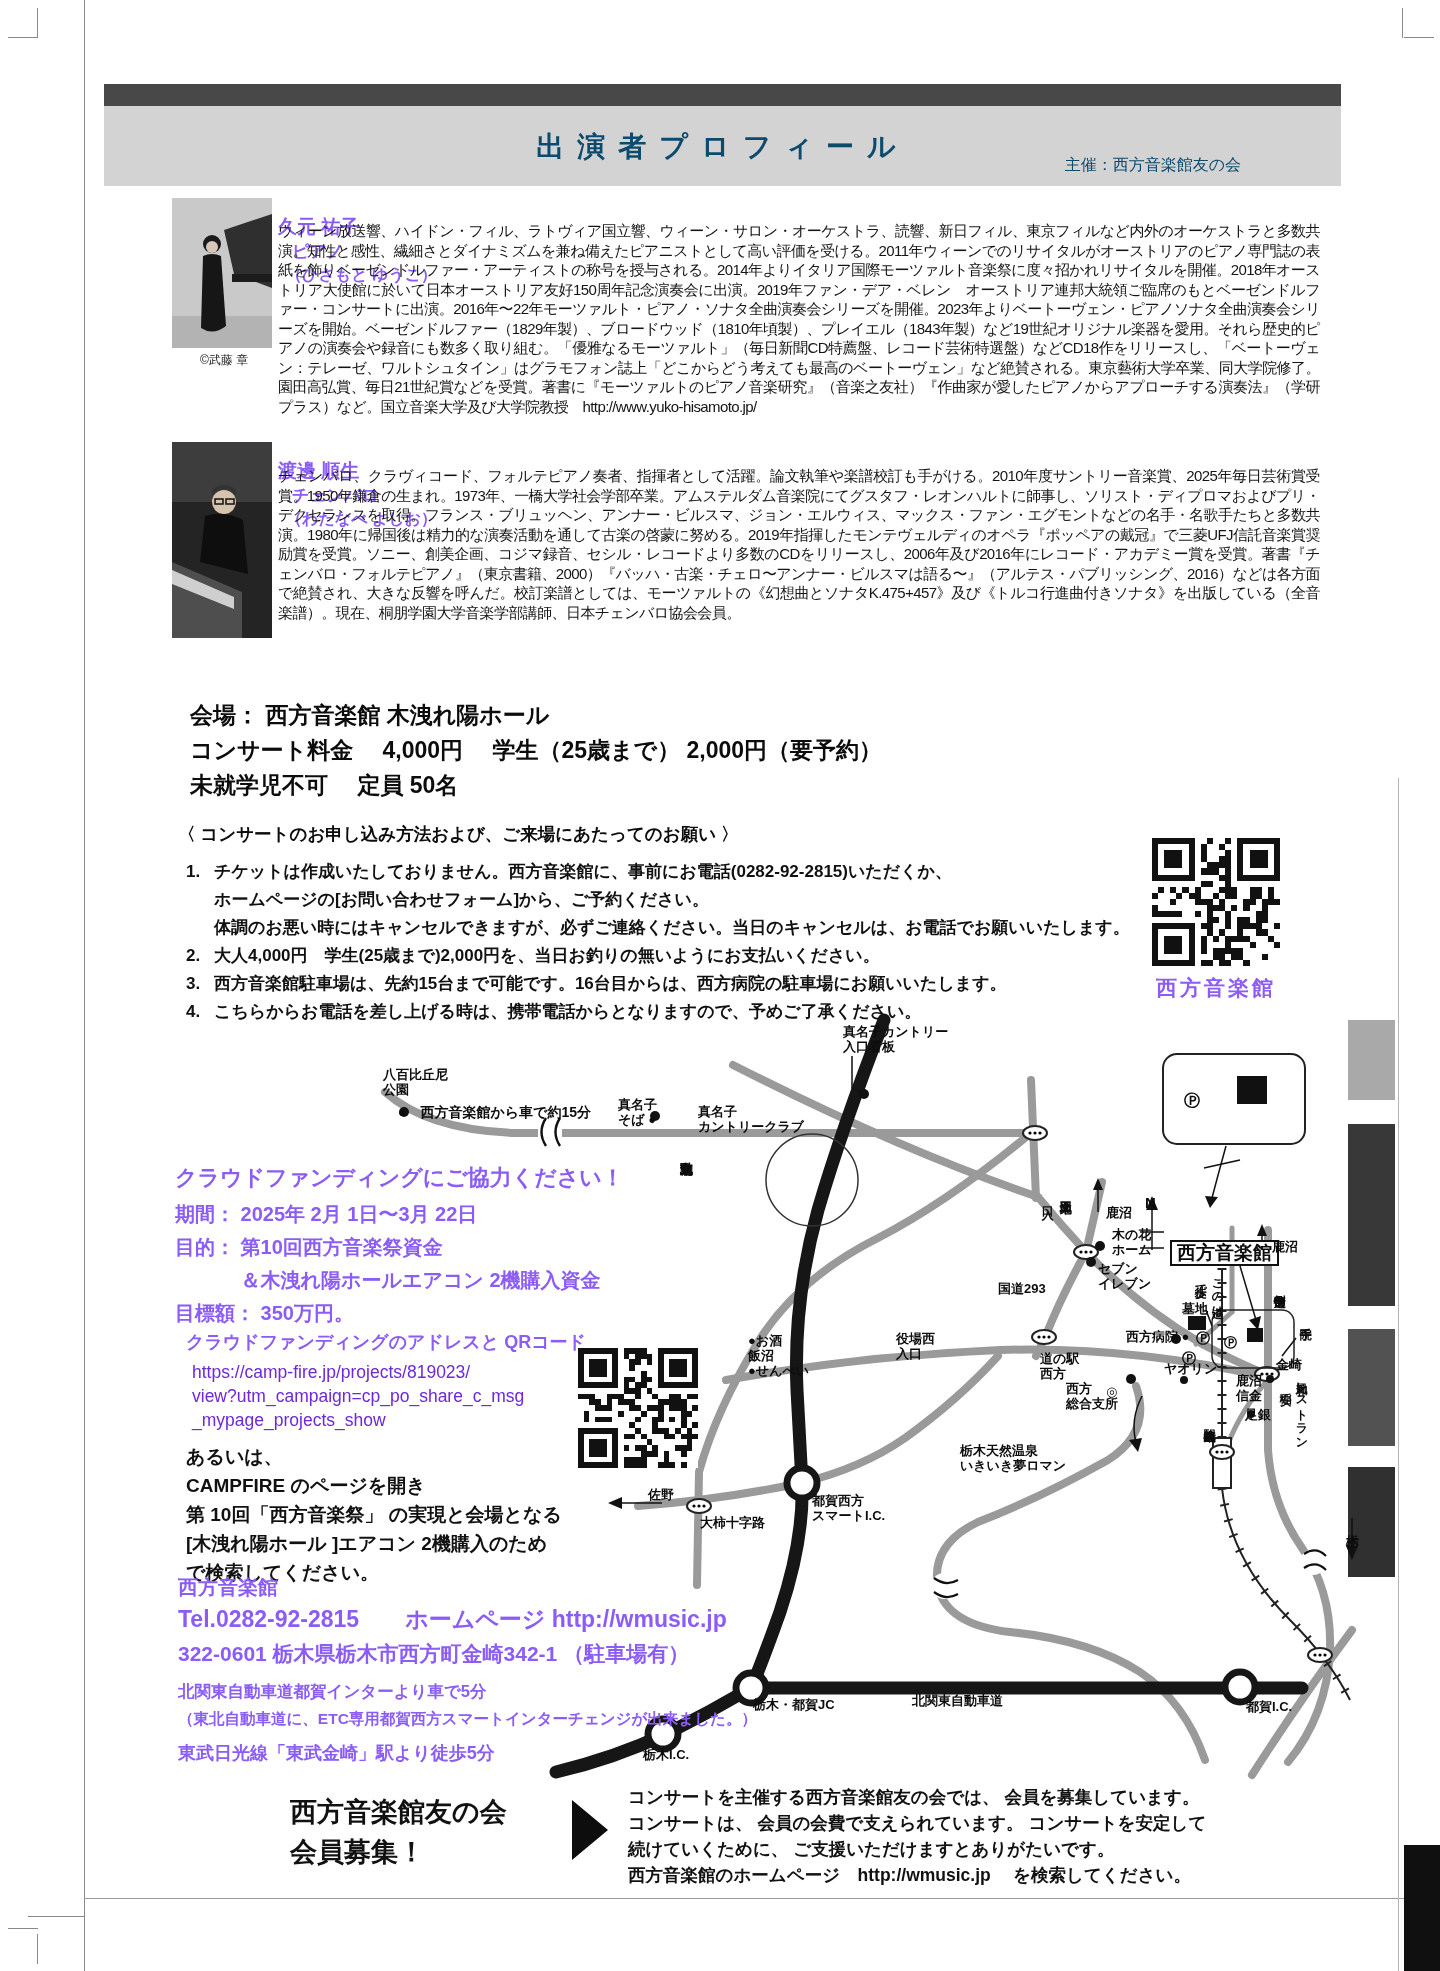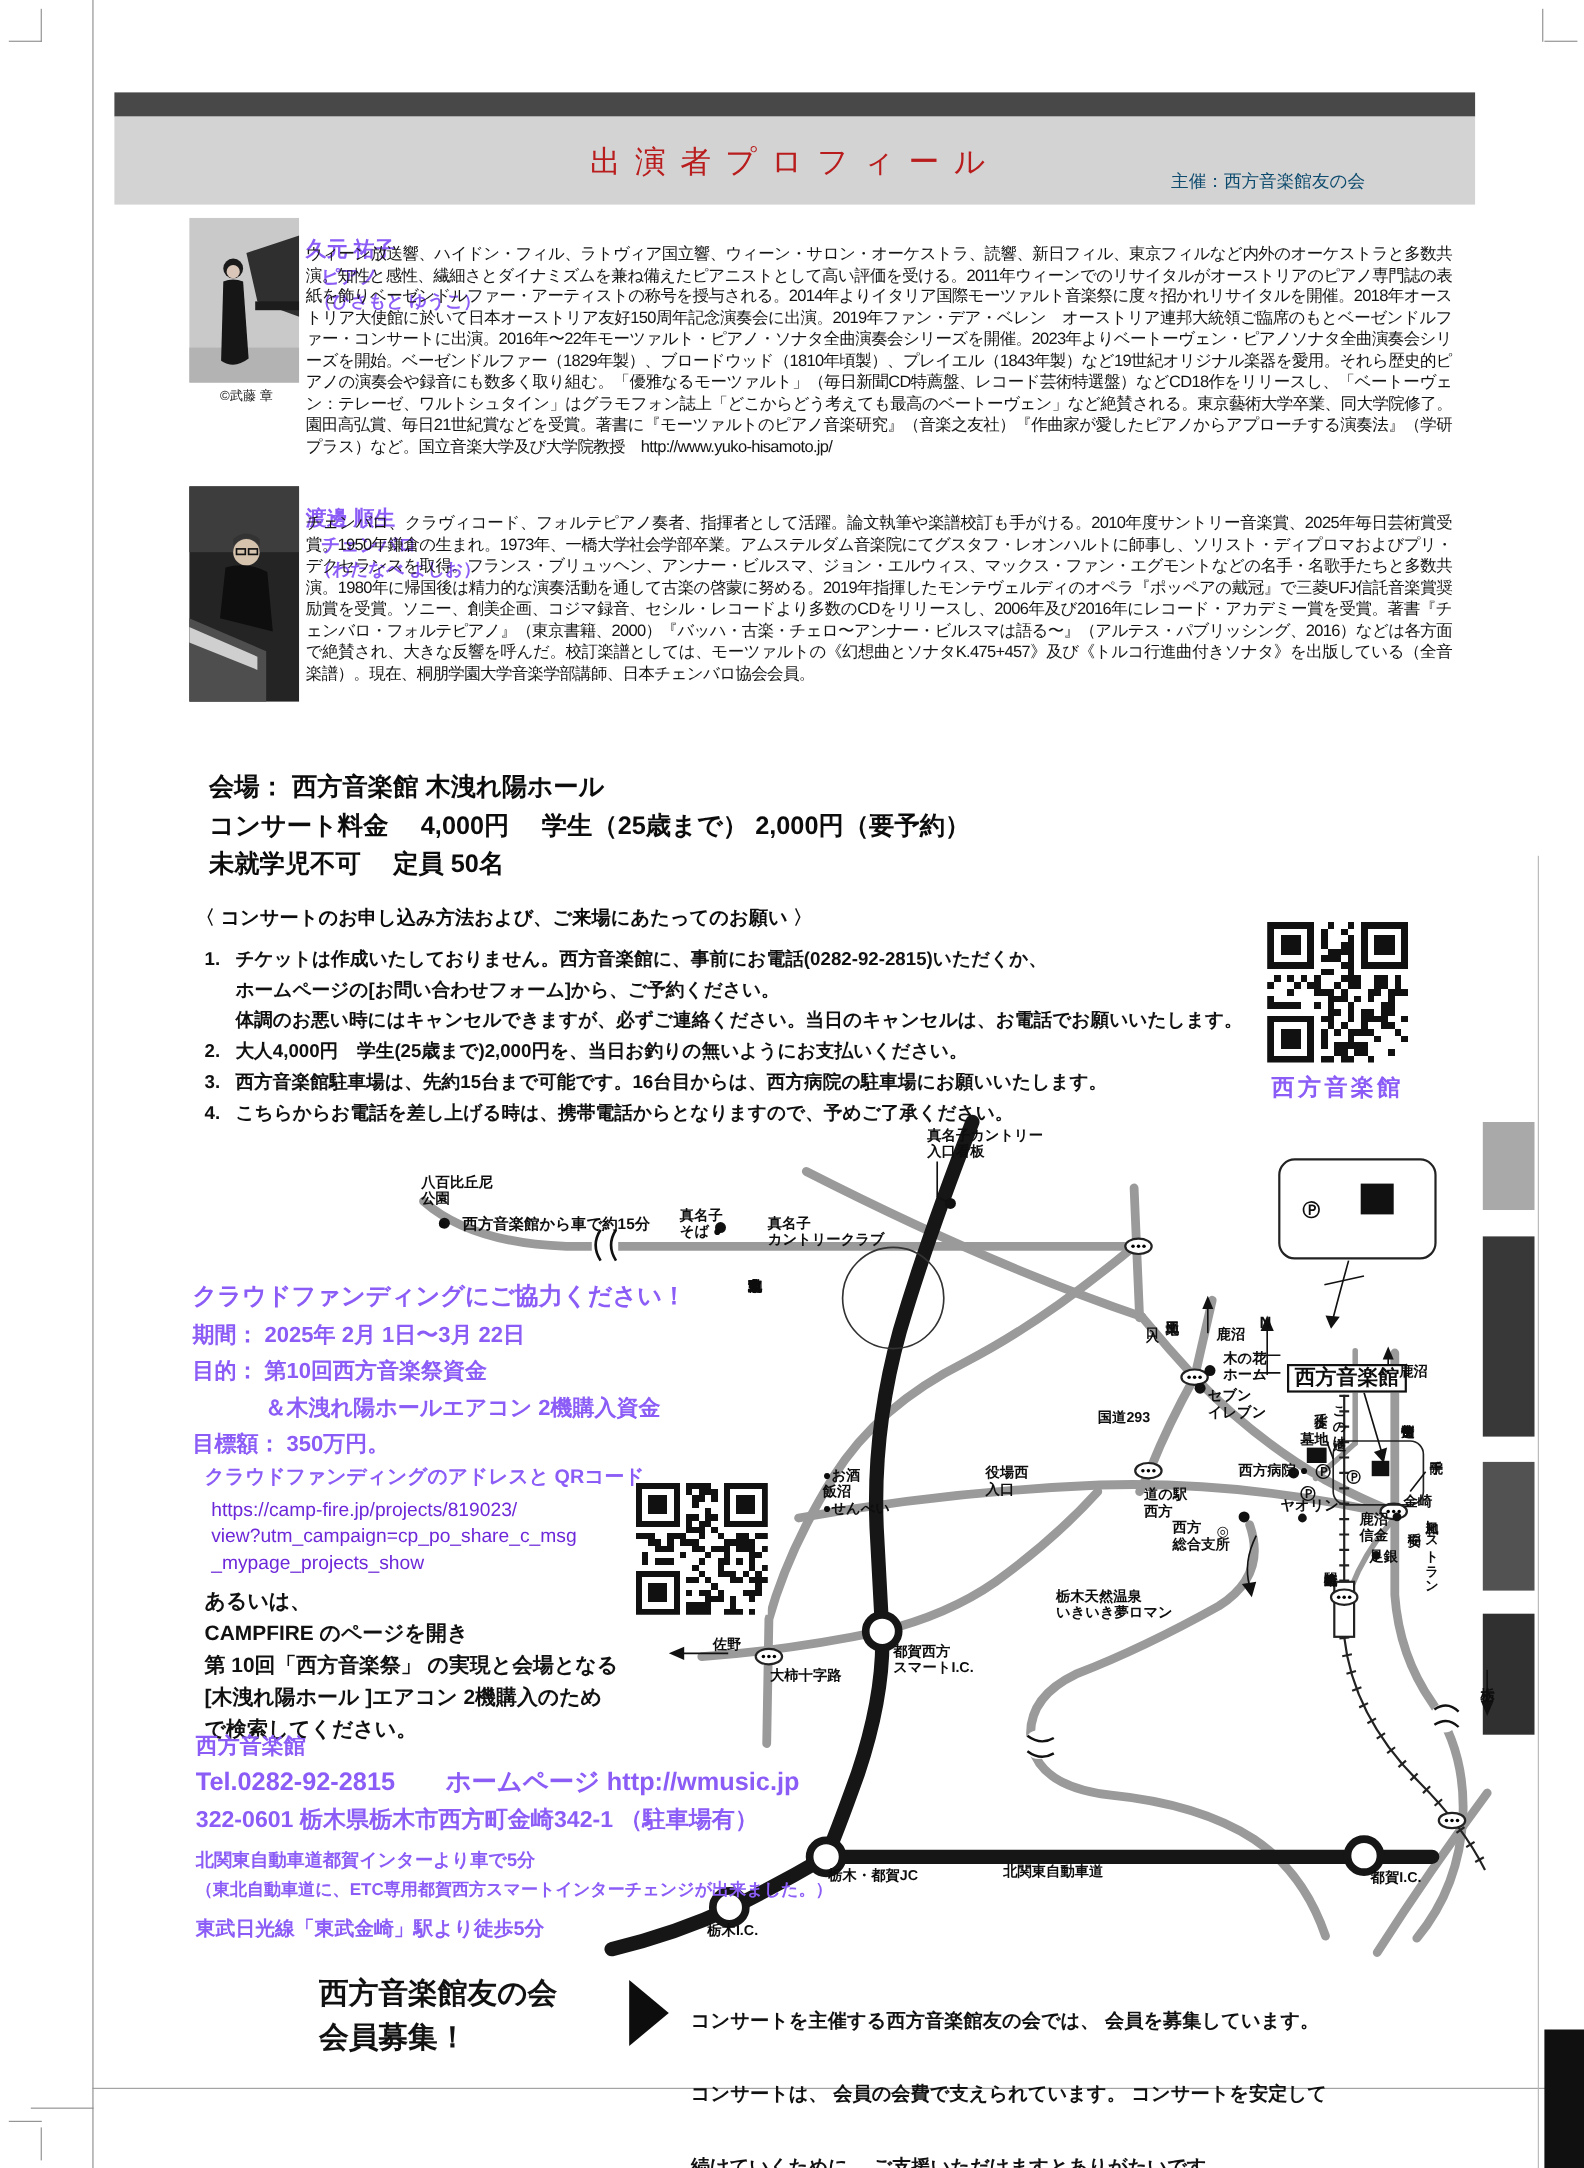--- a/index.html
+++ b/index.html
@@ -3,21 +3,21 @@
 <meta charset="utf-8">
 <style>
   html,body{margin:0;padding:0;background:#ffffff;}
   body{font-family:"Liberation Sans","DejaVu Sans",sans-serif;color:#111;}
   .page{position:relative;width:1440px;height:1971px;background:#fff;overflow:hidden;}
   .abs{position:absolute;}
   .t{position:absolute;white-space:pre-line;color:#8b5cf6;}
   
   .hdr-bar{position:absolute;left:104px;top:84px;width:1237px;height:22px;background:#484848;}
   .hdr-band{position:absolute;left:104px;top:106px;width:1237px;height:80px;background:#d3d3d3;}
-  .hdr-title{position:absolute;left:0;right:0;top:22px;text-align:center;font-size:28px;letter-spacing:13px;color:#b91c1c;font-weight:400;}
+  .hdr-title{position:absolute;left:0;right:0;top:22px;text-align:center;font-size:28px;letter-spacing:13px;color:#0c4a6e;font-weight:700;}
   .hdr-org{position:absolute;right:100px;bottom:10px;font-size:16px;color:#0c4a6e;}
   
   .pname{font-size:19px;font-weight:bold;}
   .prole{font-size:17px;font-weight:bold;}
   .pkana{font-size:16px;font-weight:bold;}
   .bio{position:absolute;width:1042px;font-size:15px;line-height:19.5px;letter-spacing:-0.6px;text-align:justify;color:#141414;}
   .credit{position:absolute;font-size:12px;color:#222;}
   
   .venue{font-size:23px;font-weight:600;line-height:35px;color:#0c0c0c;}
   .apphead{font-size:17.5px;font-weight:600;color:#0c0c0c;}
@@ -29,21 +29,21 @@
   .cf-line{font-size:20px;font-weight:600;line-height:32.5px;}
   .cf-url{font-size:17.5px;line-height:24px;color:#6d28d9;}
   .cf-alt div{font-size:19px;font-weight:600;line-height:29px;}
   
   .ct-name{font-size:20px;font-weight:600;}
   .ct-tel{font-size:23px;font-weight:600;}
   .ct-addr{font-size:21px;font-weight:600;text-align:center;}
   .ct-small{font-size:16.5px;font-weight:600;line-height:26px;}
   
   .mb-title{font-size:27px;font-weight:bold;text-align:left;line-height:40px;}
-  .mb-body div{font-size:17.5px;font-weight:600;line-height:26px;margin-top:40px;}
+  .mb-body div{font-size:17.5px;font-weight:600;line-height:26px;}
   .tri{width:0;height:0;border-left:36px solid #0d0d0d;border-top:30px solid transparent;border-bottom:30px solid transparent;}
   
   .map-label{position:absolute;font-size:13px;line-height:1.15;white-space:pre-line;color:#0d0d0d;font-weight:600;z-index:5;}
   .map-label.v{writing-mode:vertical-rl;}
   .map-label.box{border:2px solid #111;background:#fff;padding:0 5px;white-space:nowrap;}
   .map-label.b{font-weight:bold;}
   
   .mark{position:absolute;background:#8a8a8a;}
   .qr{position:absolute;}
   svg{display:block;}

